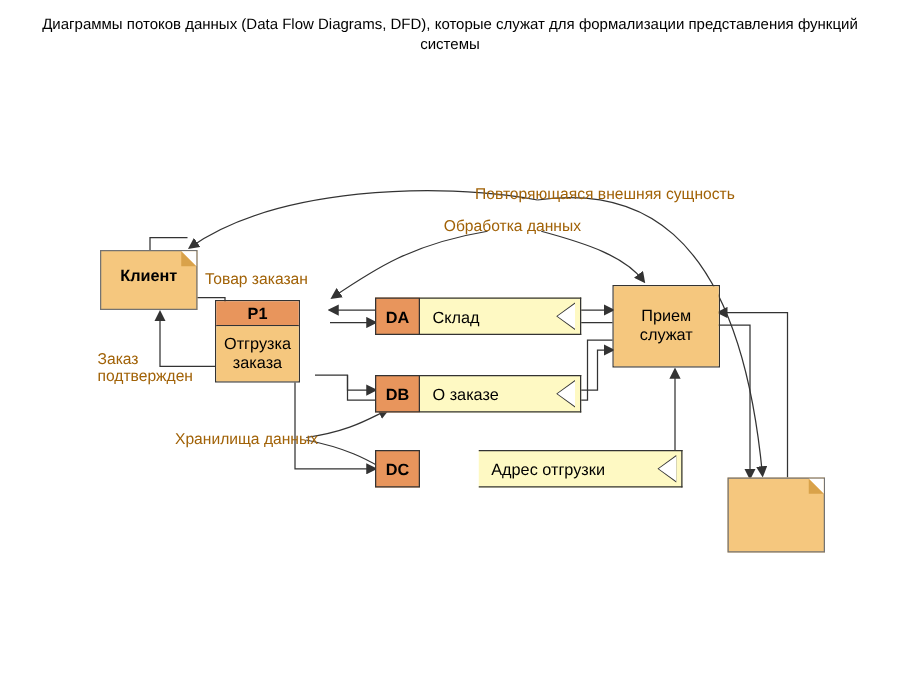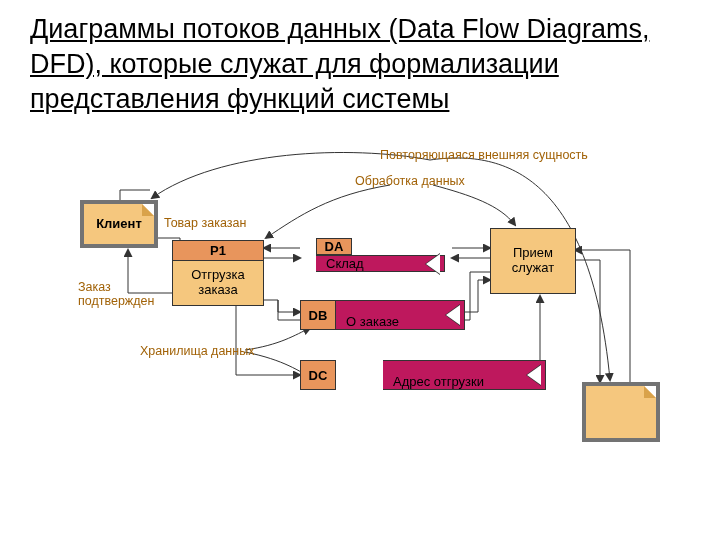--- a/index.html
+++ b/index.html
@@ -6,34 +6,34 @@
     margin: 0;
     padding: 0;
     width: 720px;
     height: 540px;
     font-family: Arial, sans-serif;
     background: #fff;
     position: relative;
     overflow: hidden;
   }
   .title {
-    font-size: 27px;
+    text-align: center;
+    font-size: 12px;
     padding: 12px 30px 0 30px;
     line-height: 1.3;
-    text-decoration: underline;
   }
   .node {
     position: absolute;
     font-size: 13px;
     text-align: center;
     box-sizing: border-box;
   }
   .ext-entity {
     background: #f5c77e;
-    border: 4px solid #737373;
+    border: 1px solid #737373;
   }
   .ext-label {
     padding: 12px 4px;
     font-weight: bold;
   }
   .fold {
     position: absolute;
     right: 0; top: 0;
     width: 0; height: 0;
     border-style: solid;
@@ -77,24 +77,24 @@
   .store-id{
     background:#e8955c;
     border:1px solid #333;
     font-weight:bold;
     width:34px;
     display:flex;align-items:center;justify-content:center;
     font-size:13px;
   }
   .store-body{
     position:relative;
-    background:#be185d;
+    background:#fef9c3;
     border:1px solid #333;
     border-left:none;
-    display:flex;align-items:flex-end;
+    display:flex;align-items:center;
     padding:0 22px 0 10px;
     font-size:13px;
     min-width:96px;
   }
   .store-body::after{
     content:"";
     position:absolute;
     right:4px;
     top:50%;
     transform:translateY(-50%);
@@ -175,30 +175,30 @@
 
 <div class="node ext-entity" style="left:80px;top:200px;width:78px;height:48px;">
   <div class="fold"></div>
   <div class="ext-label">Клиент</div>
 </div>
 
 <div class="node ext-entity" style="left:582px;top:382px;width:78px;height:60px;">
   <div class="fold"></div>
 </div>
 
-<div class="node process" style="left:172px;top:240px;width:92px;height:66px;">
+<div class="node process" style="left:172px;top:240px;width:68px;height:66px;">
   <div class="pid">P1</div>
   <div class="pbody">Отгрузка заказа</div>
 </div>
 
 <div class="node process" style="left:490px;top:228px;width:86px;height:66px;">
   <div class="pbody">Прием служат</div>
 </div>
 
-<div class="store-wrap" style="left:316px;top:238px;flex-direction:column;">
+<div class="store-wrap" style="left:300px;top:238px;">
   <div class="store-id">DA</div>
   <div class="store-body">
       <span class="notch-border"></span>
       <span>Склад</span>
     </div>
 </div>
 
 <div class="store-wrap" style="left:300px;top:300px;">
   <div class="store-id">DB</div>
   <div class="store-body">

